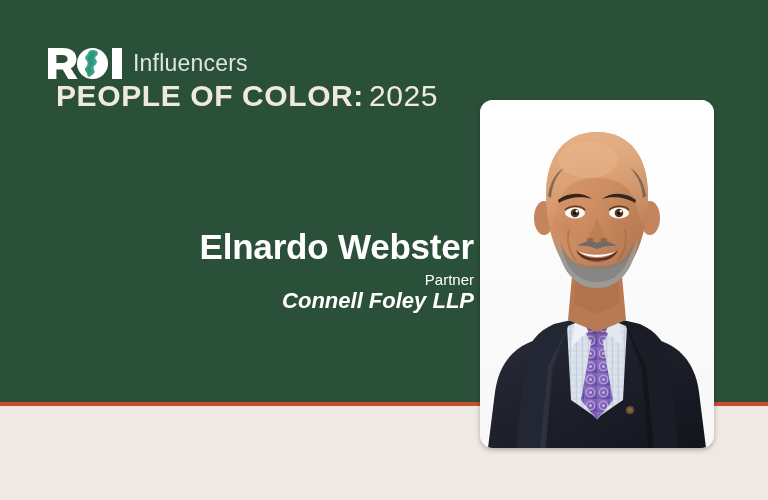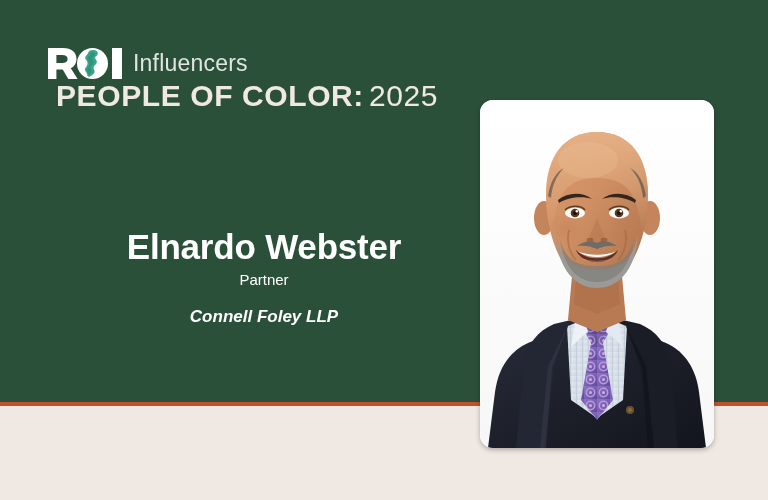--- a/index.html
+++ b/index.html
@@ -88,40 +88,40 @@
     margin-left: 5px;
     margin-top: 40px;
   }
 
   
   .honoree {
     position: absolute;
     right: 294px;
     top: 228px;
     width: 420px;
-    text-align: center;
+    text-align: right;
   }
   .honoree-name {
     font-size: 35px;
     font-weight: 700;
     color: #ffffff;
     line-height: 1.08;
     letter-spacing: -0.2px;
     white-space: nowrap;
   }
   .honoree-title {
     margin-top: 6px;
     font-size: 15px;
     font-weight: 400;
     color: #ffffff;
     line-height: 1.1;
   }
   .honoree-org {
-    margin-top: 20px;
-    font-size: 17px;
+    margin-top: 1px;
+    font-size: 22px;
     font-weight: 700;
     font-style: italic;
     color: #ffffff;
     line-height: 1.1;
   }
 
   
   .portrait {
     position: absolute;
     left: 480px;

